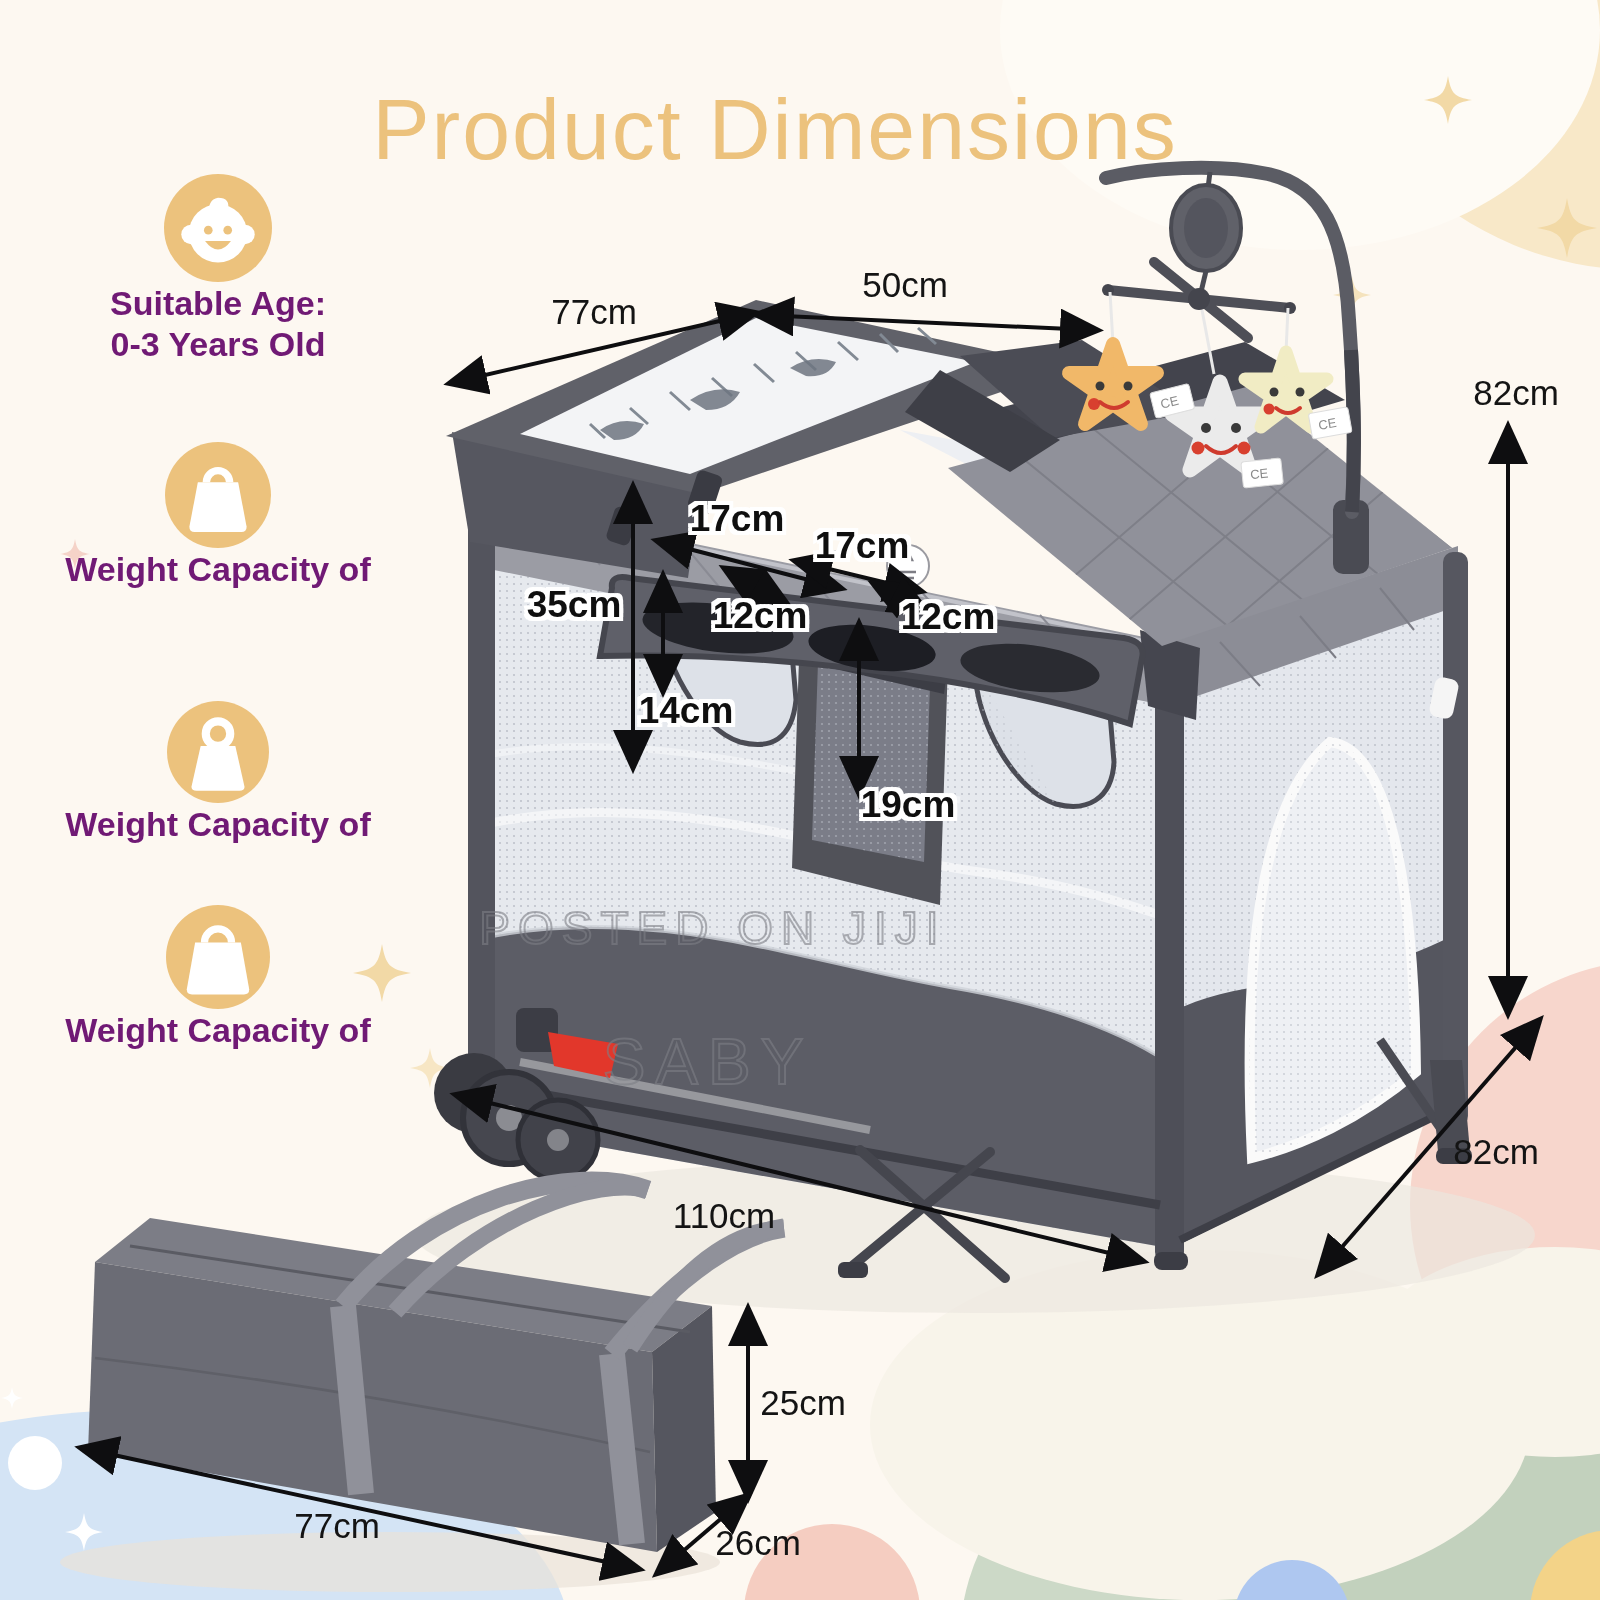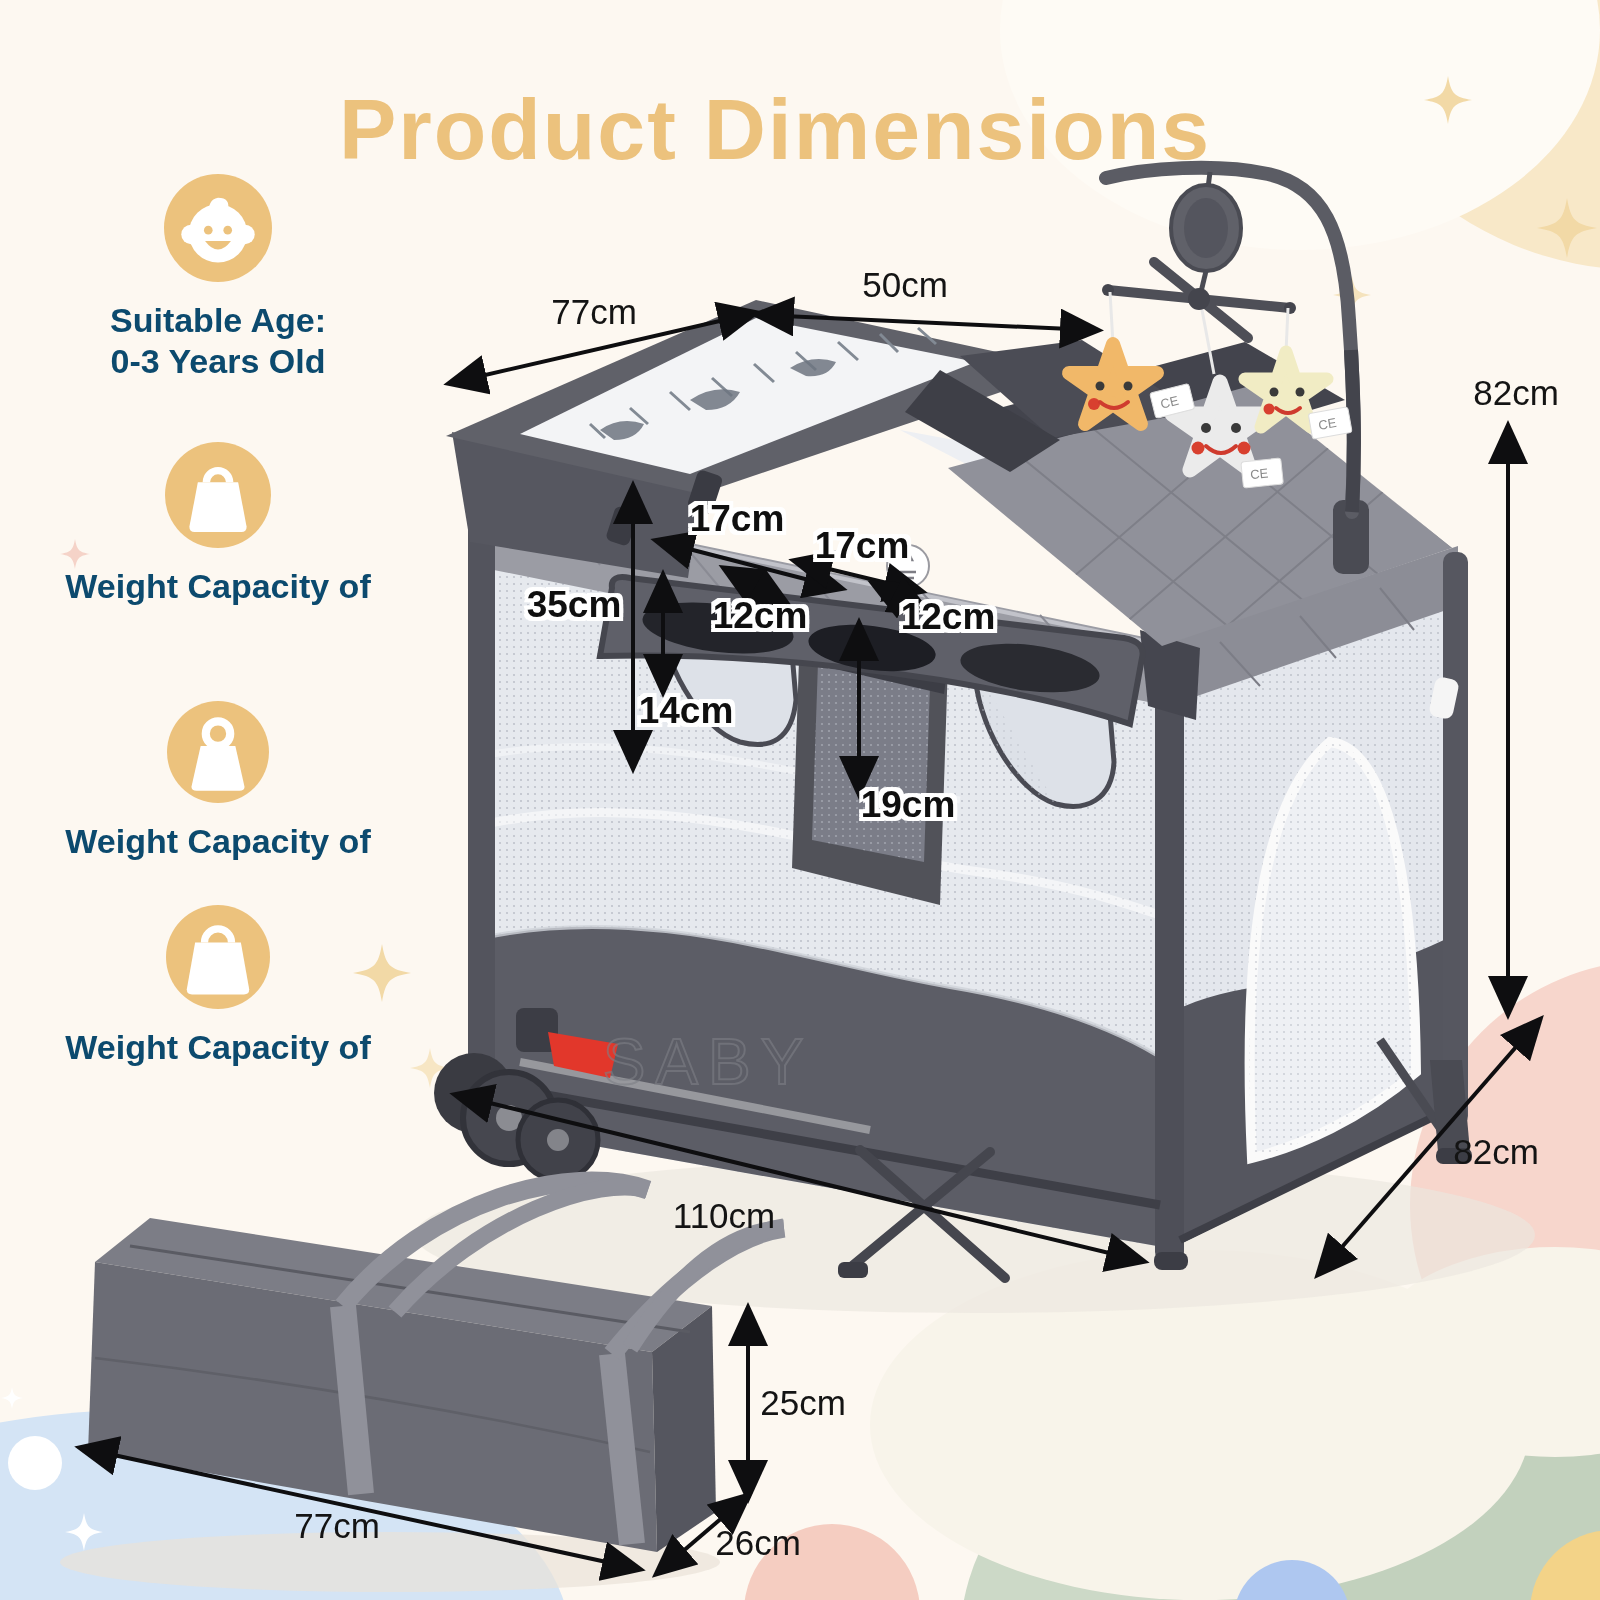--- a/index.html
+++ b/index.html
@@ -2,25 +2,25 @@
 <html><head>
 <meta charset="utf-8">
 <style>
   html,body{margin:0;padding:0;background:#fdf8f1;}
   #stage{position:relative;width:1600px;height:1600px;overflow:hidden;
          font-family:"Liberation Sans",sans-serif;background:#fdf8f1;}
   svg{display:block}
   .layer{position:absolute;left:0;top:0;width:1600px;height:1600px;}
 
   .page-title{position:absolute;left:775px;top:22px;transform:translateX(-50%);
-    font-size:86px;font-weight:700;letter-spacing:2px;color:#ecc27d;white-space:nowrap;}
+    font-size:86px;font-weight:400;letter-spacing:2px;color:#ecc27d;white-space:nowrap;}
 
   .feature{position:absolute;width:420px;left:8px;text-align:center;}
   .feature .ficon{display:block;margin:0 auto;}
-  .feature .ftext{margin-top:18px;font-size:34px;line-height:41px;font-weight:700;color:#0c4a6e;}
+  .feature .ftext{margin-top:1px;font-size:34px;line-height:41px;font-weight:700;color:#701a75;}
 
   .dim{position:absolute;transform:translate(-50%,-50%);font-weight:700;font-size:37px;color:#0f0f0f;
     white-space:nowrap;
     text-shadow:-4px -4px 0 #fff,4px -4px 0 #fff,-4px 4px 0 #fff,4px 4px 0 #fff,
                 0 -4px 0 #fff,0 4px 0 #fff,-4px 0 0 #fff,4px 0 0 #fff,
                 -3px -3px 0 #fff,3px 3px 0 #fff,-3px 3px 0 #fff,3px -3px 0 #fff;}
   .dim-plain{position:absolute;transform:translate(-50%,-50%);font-weight:400;font-size:35px;
     color:#141414;white-space:nowrap;}
 
   .watermark{position:absolute;transform:translate(-50%,-50%);color:transparent;
@@ -328,15 +328,16 @@
   <span class="dim" style="left:760px;top:616px">12cm</span>
   <span class="dim" style="left:948px;top:617px">12cm</span>
   <span class="dim" style="left:686px;top:711px">14cm</span>
   <span class="dim" style="left:908px;top:805px">19cm</span>
   <span class="dim-plain" style="left:724px;top:1216px">110cm</span>
   <span class="dim-plain" style="left:1496px;top:1152px">82cm</span>
   <span class="dim-plain" style="left:803px;top:1403px">25cm</span>
   <span class="dim-plain" style="left:337px;top:1526px">77cm</span>
   <span class="dim-plain" style="left:758px;top:1543px">26cm</span>
 
+  <div class="watermark wm1" style="left:713px;top:928px">POSTED ON JIJI</div>
   <div class="watermark wm2" style="left:708px;top:1062px">SABY</div>
 
 </div>
 
 </body></html>

